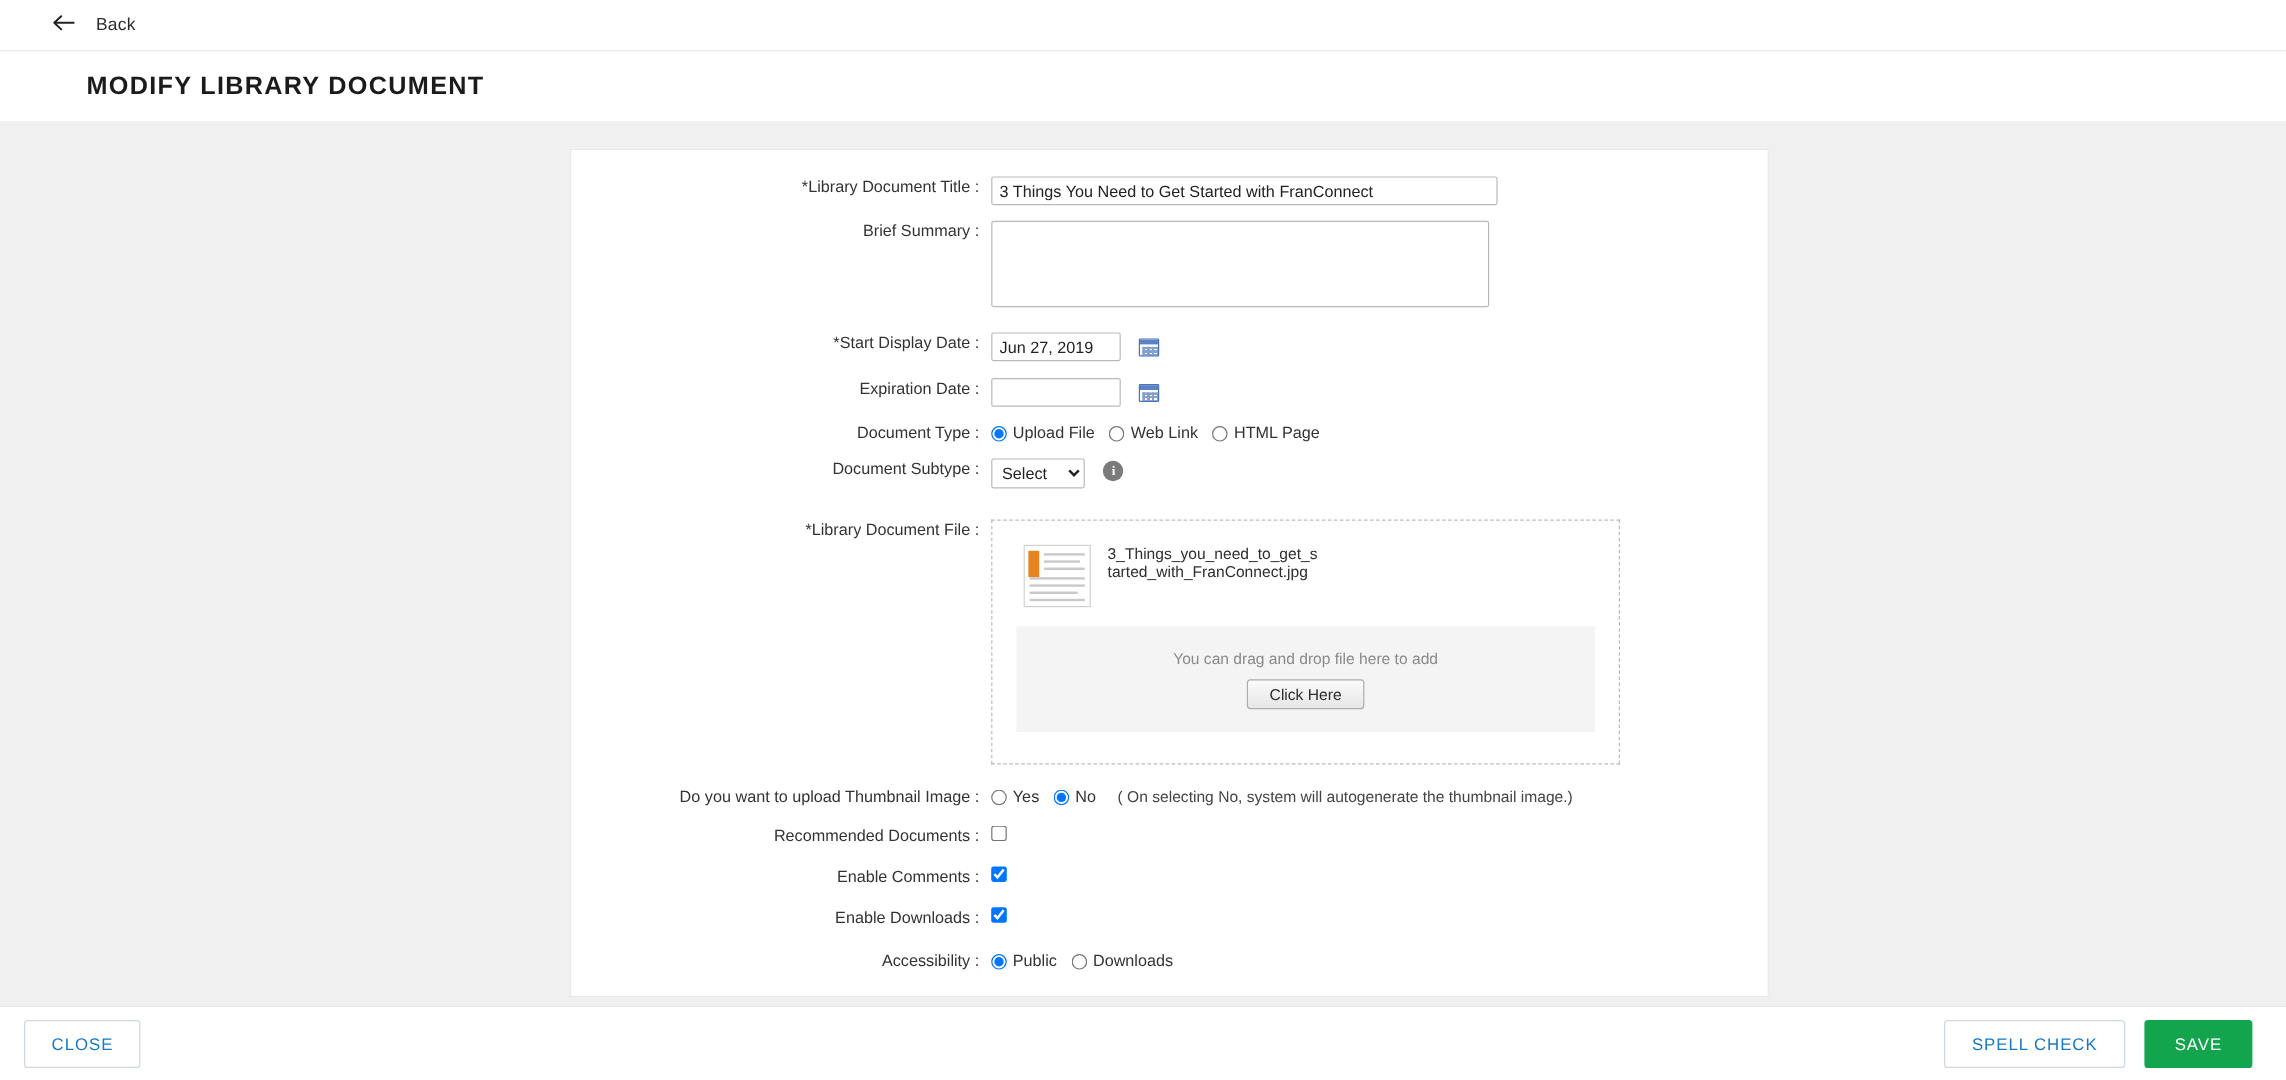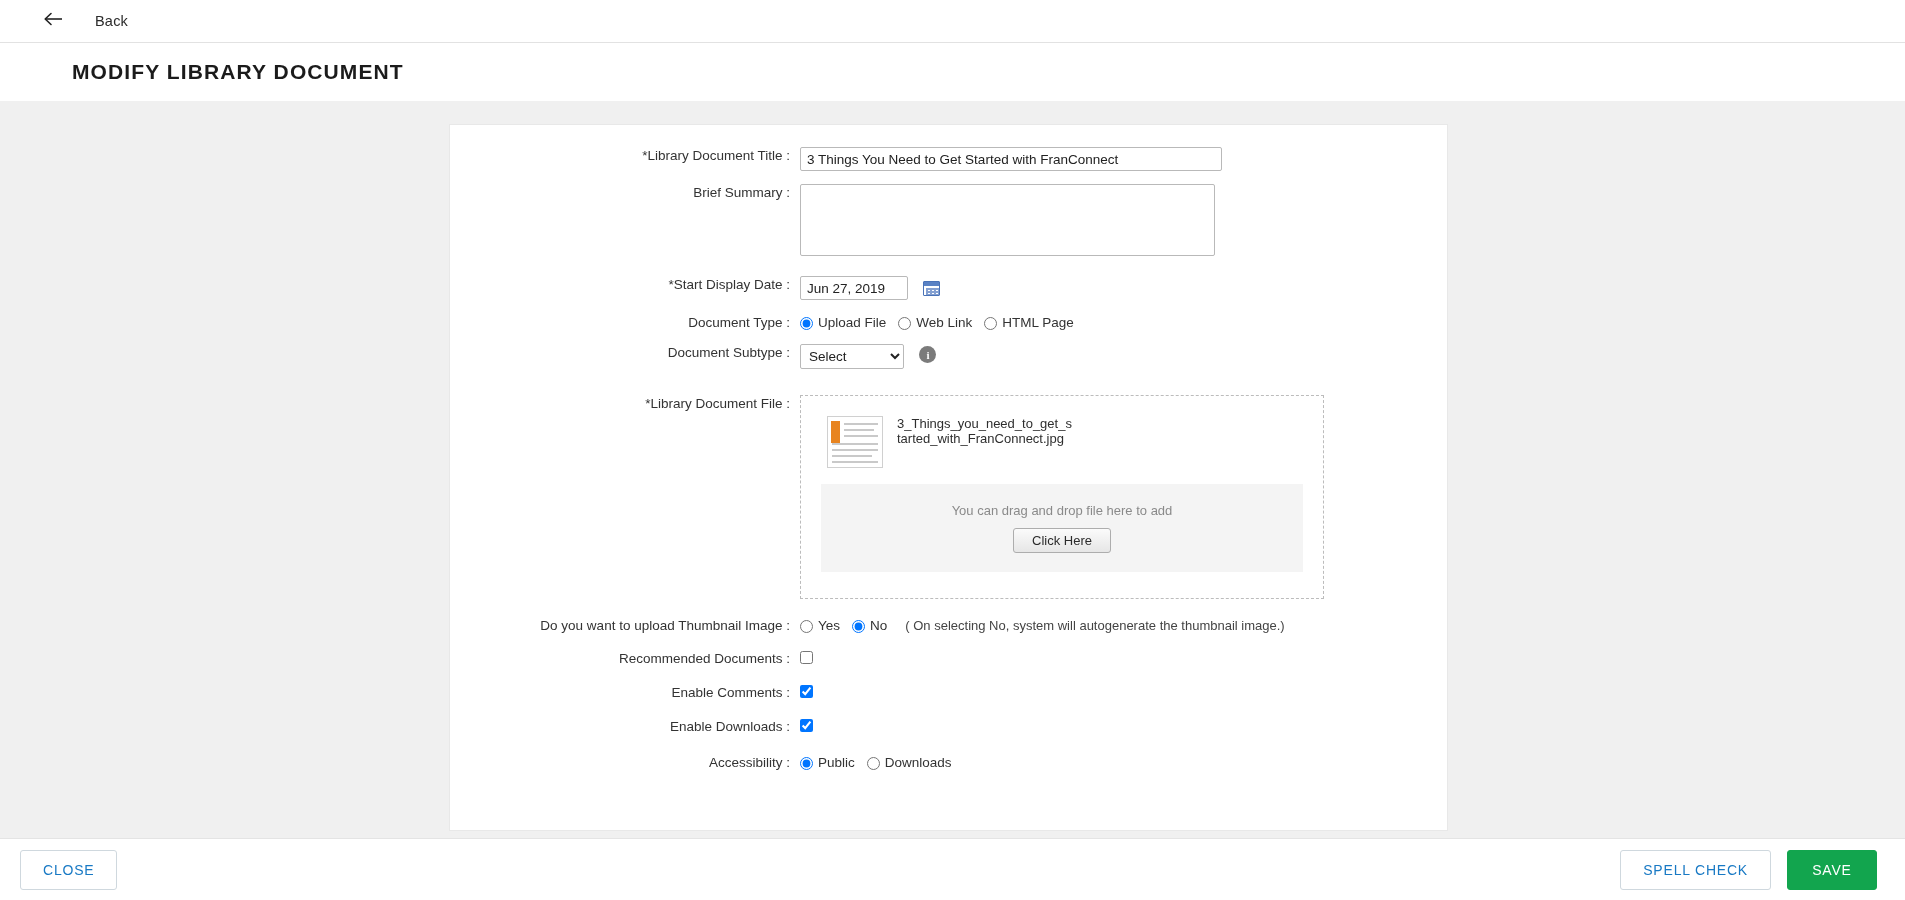--- a/index.html
+++ b/index.html
@@ -24,21 +24,21 @@
     background: #ffffff;
     border-bottom: 1px solid #e2e2e2;
     display: flex;
     align-items: center;
     padding-left: 44px;
     flex: 0 0 auto;
   }
   .back-link {
     display: flex;
     align-items: center;
-    gap: 32px;
+    gap: 17px;
     cursor: pointer;
   }
   .back-arrow { display: block; }
   .back-label {
     font-size: 14.5px;
     color: #2b2b2b;
     letter-spacing: .2px;
   }
 
   
@@ -59,21 +59,21 @@
 
   
   .content {
     flex: 1 1 auto;
     position: relative;
     background: #f0f0f0;
     overflow: hidden;
   }
   .card {
     position: absolute;
-    left: 449px;
+    left: 475px;
     top: 23px;
     width: 999px;
     height: 707px;
     background: #ffffff;
     border: 1px solid #e8e8e8;
   }
 
   .form {
     padding-top: 22px;
   }
@@ -115,21 +115,21 @@
     outline: none;
     resize: none;
   }
   select {
     font-family: "Liberation Sans", sans-serif;
     font-size: 13.5px;
     color: #222;
     border: 1px solid #b9b9b9;
     border-radius: 2px;
     height: 25px;
-    width: 104px;
+    width: 78px;
     background: #fff;
     padding: 2px 4px;
   }
 
   .cal-icon {
     display: inline-block;
     width: 17px; height: 15px;
     border: 1px solid #4a73b8;
     background: #fff;
     position: relative;
@@ -336,20 +336,27 @@
         </div>
 
         <div class="row" style="margin-bottom:14px;">
           <div class="lbl">*Start Display Date :</div>
           <div class="fld">
             <input type="text" style="width: 108px;" value="Jun 27, 2019">
             <span class="cal-icon"></span>
           </div>
         </div>
 
+        <div class="row" style="margin-bottom:13px;">
+          <div class="lbl">Expiration Date :</div>
+          <div class="fld">
+            <input type="text" style="width: 108px;" value="">
+            <span class="cal-icon"></span>
+          </div>
+        </div>
 
         <div class="row" style="margin-bottom:12px;">
           <div class="lbl">Document Type :</div>
           <div class="fld radio-line">
             <label class="radio-opt">
               <input type="radio" name="doctype" checked="" style="">
               <span>Upload File</span>
             </label>
             <label class="radio-opt">
               <input type="radio" name="doctype" style="">

